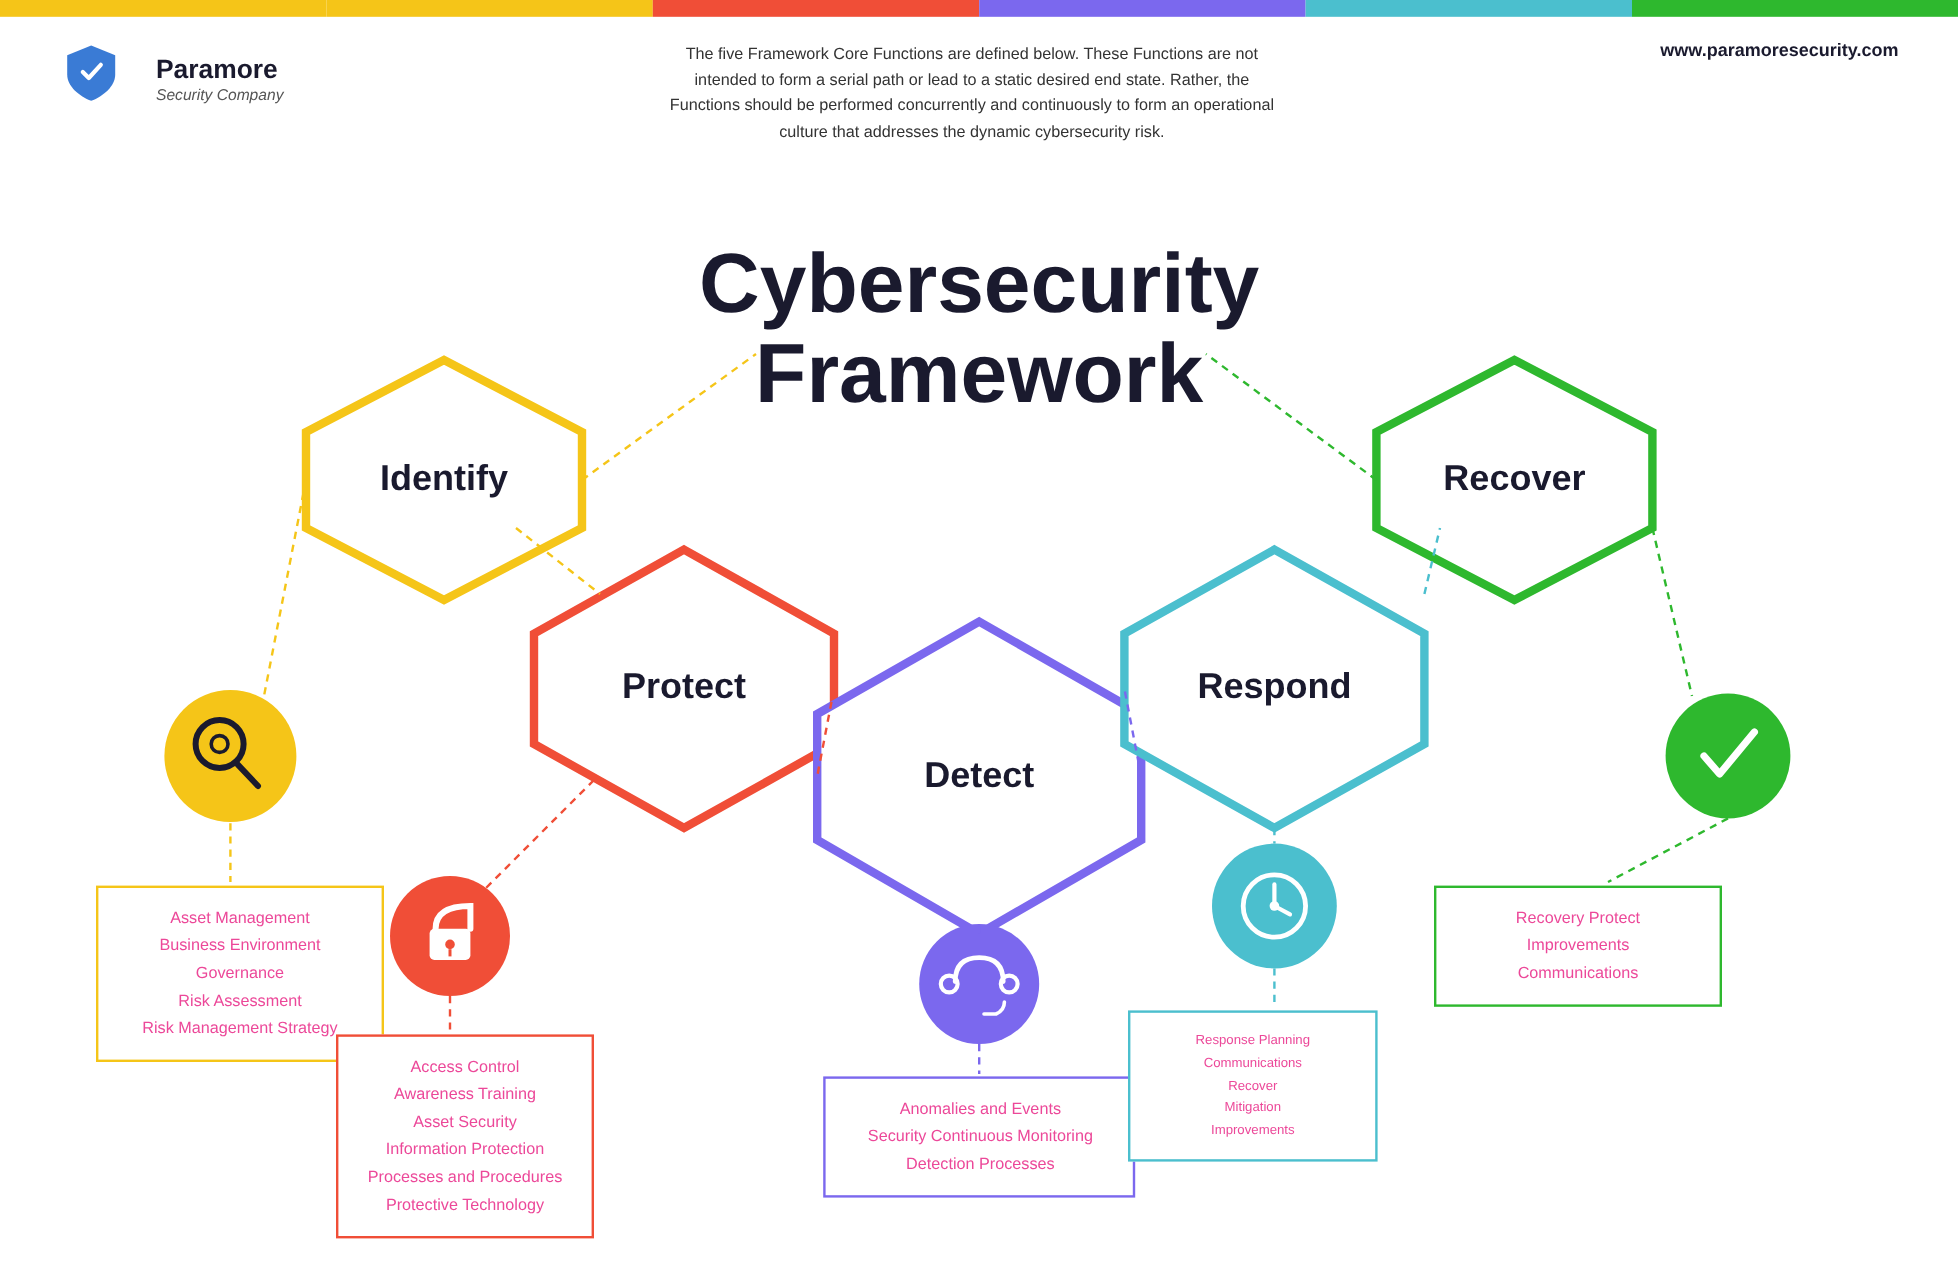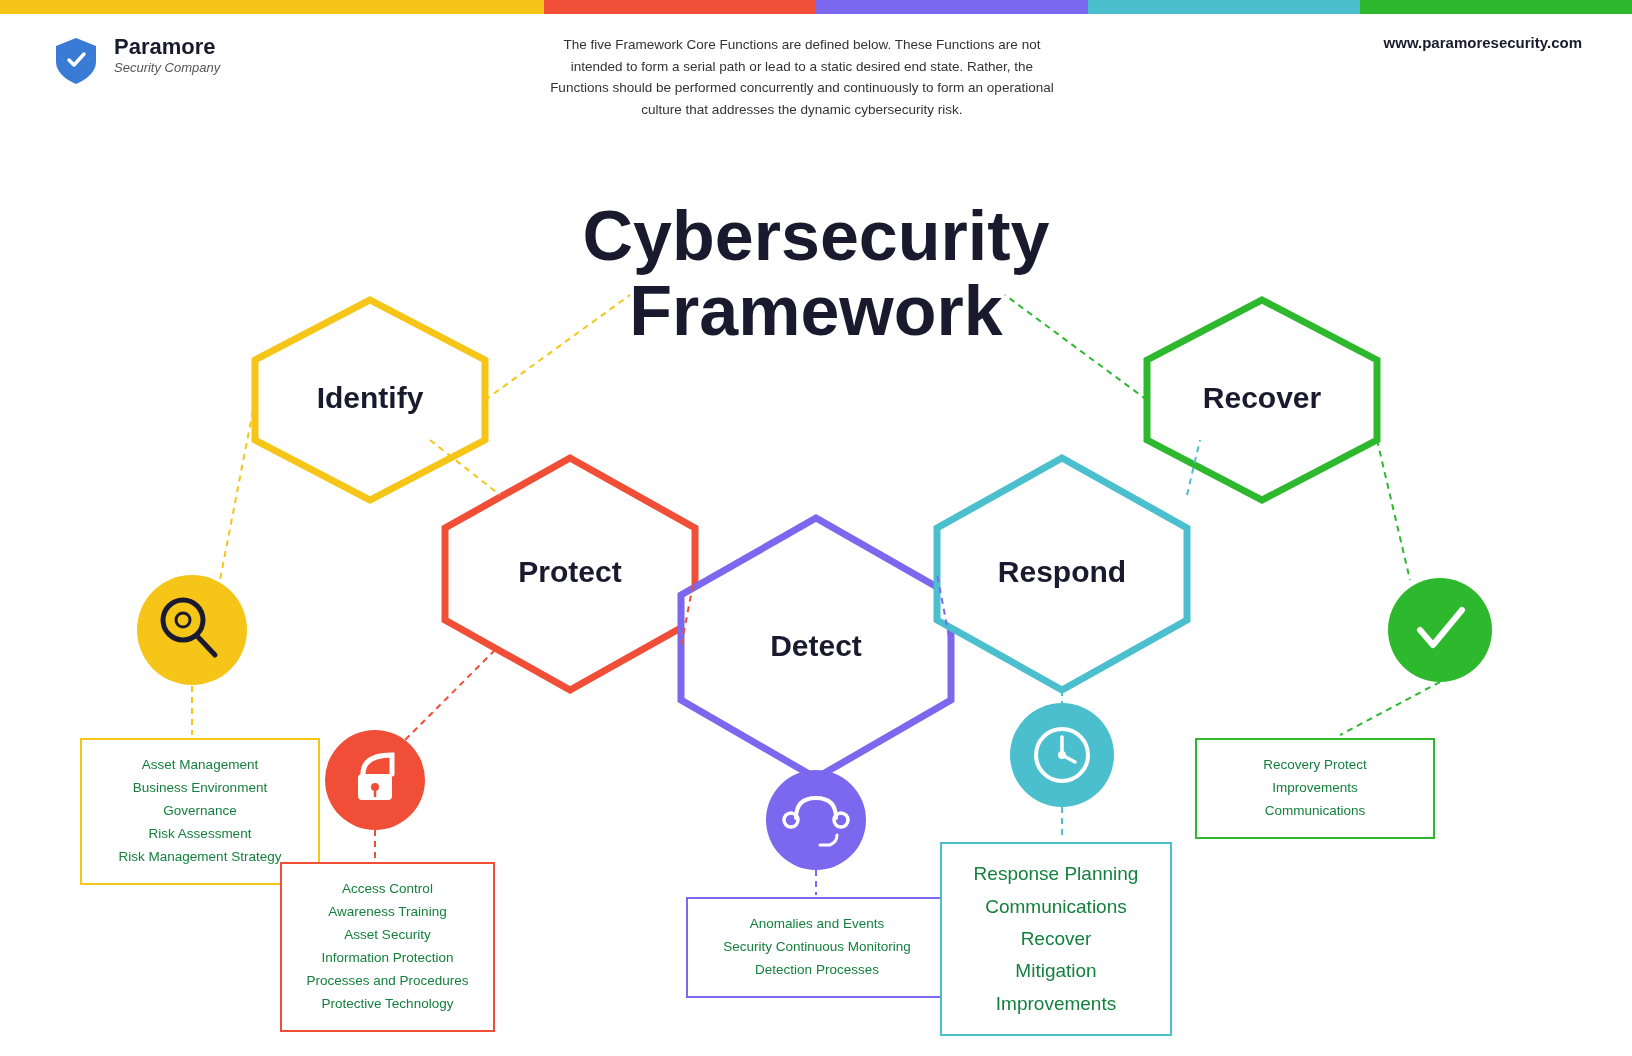--- a/index.html
+++ b/index.html
@@ -24,22 +24,22 @@
 
     
     .header {
       display: flex;
       justify-content: space-between;
       align-items: flex-start;
       padding: 20px 50px 10px 50px;
     }
     .logo-area {
       display: flex;
-      align-items: flex-start;
-      gap: 12px;
+      align-items: flex-end;
+      gap: 28px;
     }
     .logo-shield {
       width: 52px;
       height: 52px;
     }
     .logo-text h1 {
       font-size: 22px;
       font-weight: bold;
       color: #1a1a2e;
     }
@@ -72,21 +72,21 @@
 
     
     .info-box {
       position: absolute;
       border: 2px solid;
       background: white;
       padding: 14px 16px;
       text-align: center;
       line-height: 1.7;
       font-size: 13.5px;
-      color: #15803d;
+      color: #ec4899;
     }
   </style>
 </head>
 <body>
 
 <div class="top-bar">
   <div class="top-bar-segment" style="background:#F5C518;"></div>
   <div class="top-bar-segment" style="background:#F5C518;"></div>
   <div class="top-bar-segment" style="background:#F04E37;"></div>
   <div class="top-bar-segment" style="background:#7B68EE;"></div>
@@ -213,21 +213,21 @@
     <div>Processes and Procedures</div>
     <div>Protective Technology</div>
   </div>
 
   <div class="info-box" style="left:686px; top:757px; width:260px; border-color:#7B68EE; font-size:13.5px;padding-left:18px;">
     <div>Anomalies and Events</div>
     <div>Security Continuous Monitoring</div>
     <div>Detection Processes</div>
   </div>
 
-  <div class="info-box" style="left:940px; top:702px; width:232px; border-color:#4BBFCE; font-size:19px;">
+  <div class="info-box" style="left:940px; top:702px; width:208px; border-color:#4BBFCE; font-size:11px;">
     <div>Response Planning</div>
     <div>Communications</div>
     <div>Recover</div>
     <div>Mitigation</div>
     <div>Improvements</div>
   </div>
 
   <div class="info-box" style="left:1195px; top:598px; width:240px; border-color:#2EB82E; font-size:13.5px;">
     <div>Recovery Protect</div>
     <div>Improvements</div>

